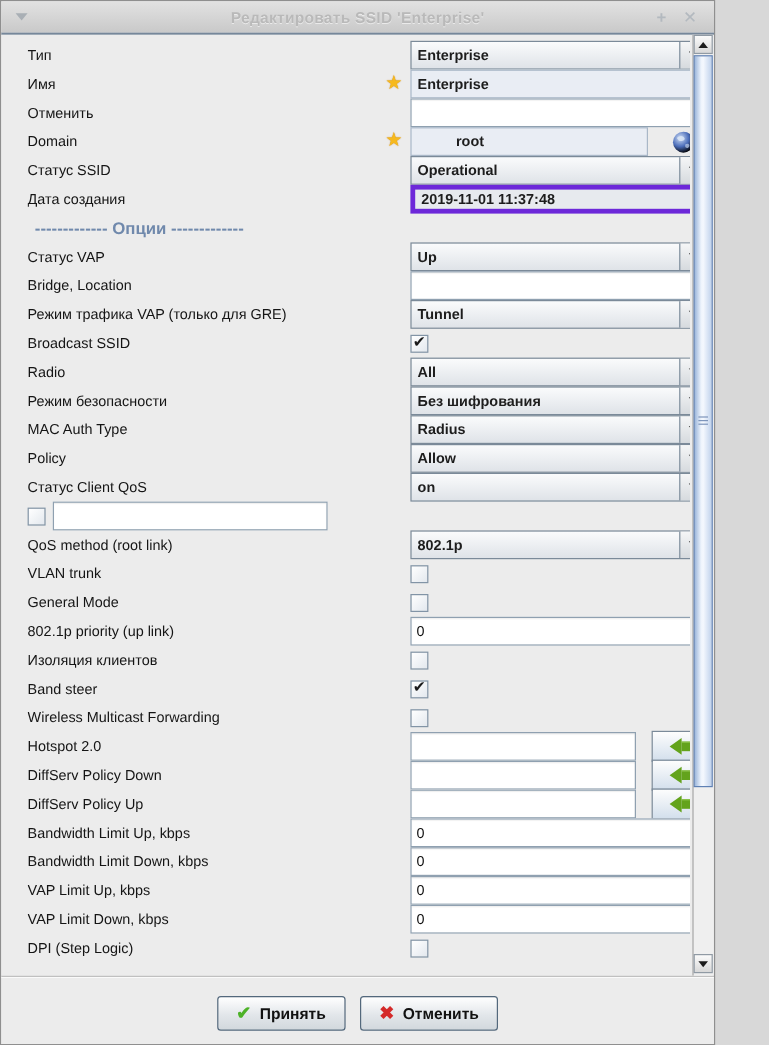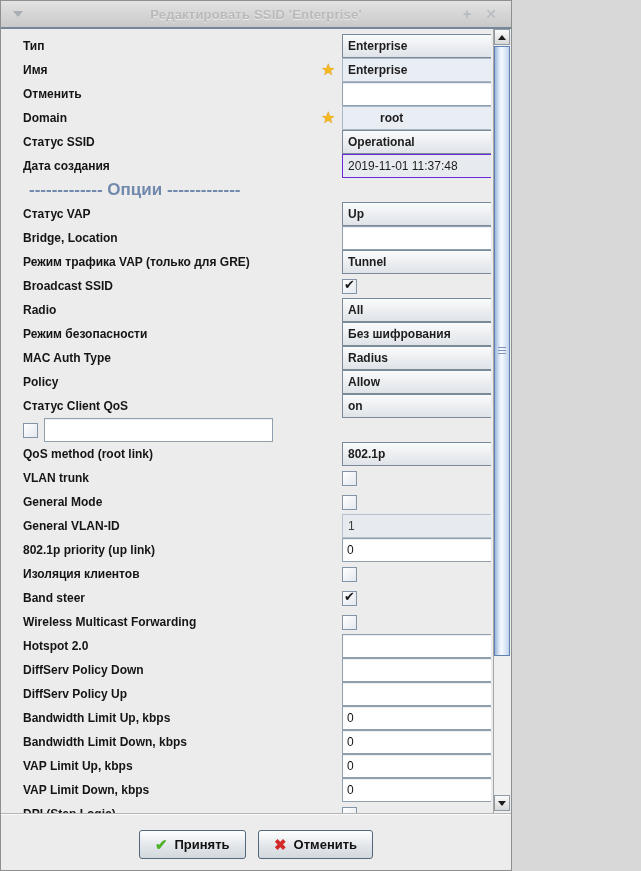--- a/index.html
+++ b/index.html
@@ -1,52 +1,52 @@
 <!DOCTYPE html>
 <html><head>
 <meta charset="utf-8">
 <style>
   html,body{margin:0;padding:0;background:#d8d8d8;}
   *{box-sizing:border-box;}
   body{font-family:"Liberation Sans","DejaVu Sans",sans-serif;}
-  .window{width:512px;height:871px;border:1px solid #8f8f8f;background:#ececec;display:flex;flex-direction:column;position:relative;overflow:hidden;}
+  .window{width:596px;height:871px;border:1px solid #8f8f8f;background:#ececec;display:flex;flex-direction:column;position:relative;overflow:hidden;}
 
   
   .titlebar{height:26px;flex:0 0 26px;background:linear-gradient(#e2e2e2,#c9c9c9);display:flex;align-items:center;position:relative;}
   .tb-menu{width:0;height:0;border-left:5px solid transparent;border-right:5px solid transparent;border-top:6px solid #a9afb5;margin-left:12px;}
   .tb-title{position:absolute;left:0;right:0;text-align:center;font-size:13px;font-weight:bold;color:#b9b9b9;text-shadow:0 1px 0 rgba(255,255,255,.55);letter-spacing:.2px;}
   .tb-btn{position:relative;z-index:2;color:#b3b9bf;font-weight:bold;font-size:14px;margin-right:14px;line-height:1;cursor:default;}
   .tb-spacer{flex:1;}
   .frame-line{height:2px;flex:0 0 2px;background:#76879a;}
 
   
   .content{flex:0 0 784px;height:784px;position:relative;background:#ececec;}
   .form-pane{position:absolute;left:0;top:0;right:20px;bottom:0;overflow:hidden;padding-top:5px;}
 
   .row{height:24px;display:flex;align-items:center;padding-left:22px;}
-  .lbl{width:319px;flex:0 0 319px;font-size:12px;font-weight:bold;color:#151515;white-space:nowrap;overflow:hidden;}
+  .lbl{width:319px;flex:0 0 319px;font-size:12px;font-weight:normal;color:#151515;white-space:nowrap;overflow:hidden;}
   .ctl{display:flex;align-items:center;position:relative;}
   .sep-row{padding-left:28px;}
-  .sep-text{font-size:17px;font-weight:bold;color:#7089ac;}
+  .sep-text{font-size:14px;font-weight:bold;color:#7089ac;}
 
   
   .select{width:250px;height:24px;border:1px solid #7b8a99;background:linear-gradient(#fafbfc,#dfe3e8);display:flex;align-items:center;cursor:default;}
   .sel-val{flex:1;font-size:12px;font-weight:bold;color:#1d1d1d;padding:0 5px;white-space:nowrap;overflow:hidden;}
   .sel-btn{width:25px;height:100%;border-left:1px solid #7b8a99;background:linear-gradient(#f5f6f7,#d6dade);display:flex;align-items:center;justify-content:center;}
   .tri-down{width:0;height:0;border-left:5px solid transparent;border-right:5px solid transparent;border-top:6px solid #2e2e2e;}
 
   
   .ti{width:250px;height:24px;border:1px solid #8fa0b0;background:#fff;font:12px "Liberation Sans",sans-serif;color:#111;padding:0 4px;outline:none;box-shadow:inset 0 1px 1px rgba(0,0,0,.07);}
   .ti.narrow{width:229px;}
   .ti.mid{width:188px;}
 
   
   .ro-field{width:250px;height:24px;border:1px solid #a9b7c7;background:#e9edf4;display:flex;align-items:center;font-size:12px;font-weight:bold;color:#1d1d1d;padding:0 5px;}
   .ro-field.short{width:198px;padding-left:37px;}
-  .static-field{width:250px;height:24px;border:1px solid #6d28d9;background:#e7eaee;display:flex;align-items:center;font-size:12px;font-weight:normal;color:#1d1d1d;padding:0 5px;}
+  .static-field{width:250px;height:24px;border:4px solid #6d28d9;background:#e7eaee;display:flex;align-items:center;font-size:12px;font-weight:bold;color:#1d1d1d;padding:0 5px;}
   .dis-field{width:250px;height:24px;border:1px solid #b6c1cd;background:#e7eaee;display:flex;align-items:center;font-size:12px;color:#3c3c3c;padding:0 5px;}
 
   .star{font-size:16px;color:#f6b91e;text-shadow:0 0 1px #c07800;margin-left:-21px;width:21px;flex:0 0 21px;line-height:1;}
 
   
   .cb{width:15px;height:15px;border:1px solid #8294a6;background:linear-gradient(135deg,#ffffff,#e3e8ee);position:relative;flex:0 0 15px;cursor:default;}
   .cb .mark{position:absolute;left:1px;top:-3px;font-size:13px;font-weight:bold;color:#1a1a1a;font-style:italic;}
   .cb.gap{margin-right:6px;}
 
   
@@ -277,28 +277,20 @@
             <span class="cb"></span>
           </div>
         </div>
         <div class="row">
           <span class="lbl">General Mode</span>
           <div class="ctl">
             <span class="cb"></span>
           </div>
         </div>
         <div class="row">
-          <span class="lbl">General VLAN-ID</span>
-          <div class="ctl">
-            <div class="dis-field">
-              <span>1</span>
-            </div>
-          </div>
-        </div>
-        <div class="row">
           <span class="lbl">802.1p priority (up link)</span>
           <div class="ctl">
             <input class="ti" type="text" value="0" style="">
           </div>
         </div>
         <div class="row">
           <span class="lbl">Изоляция клиентов</span>
           <div class="ctl">
             <span class="cb"></span>
           </div>

